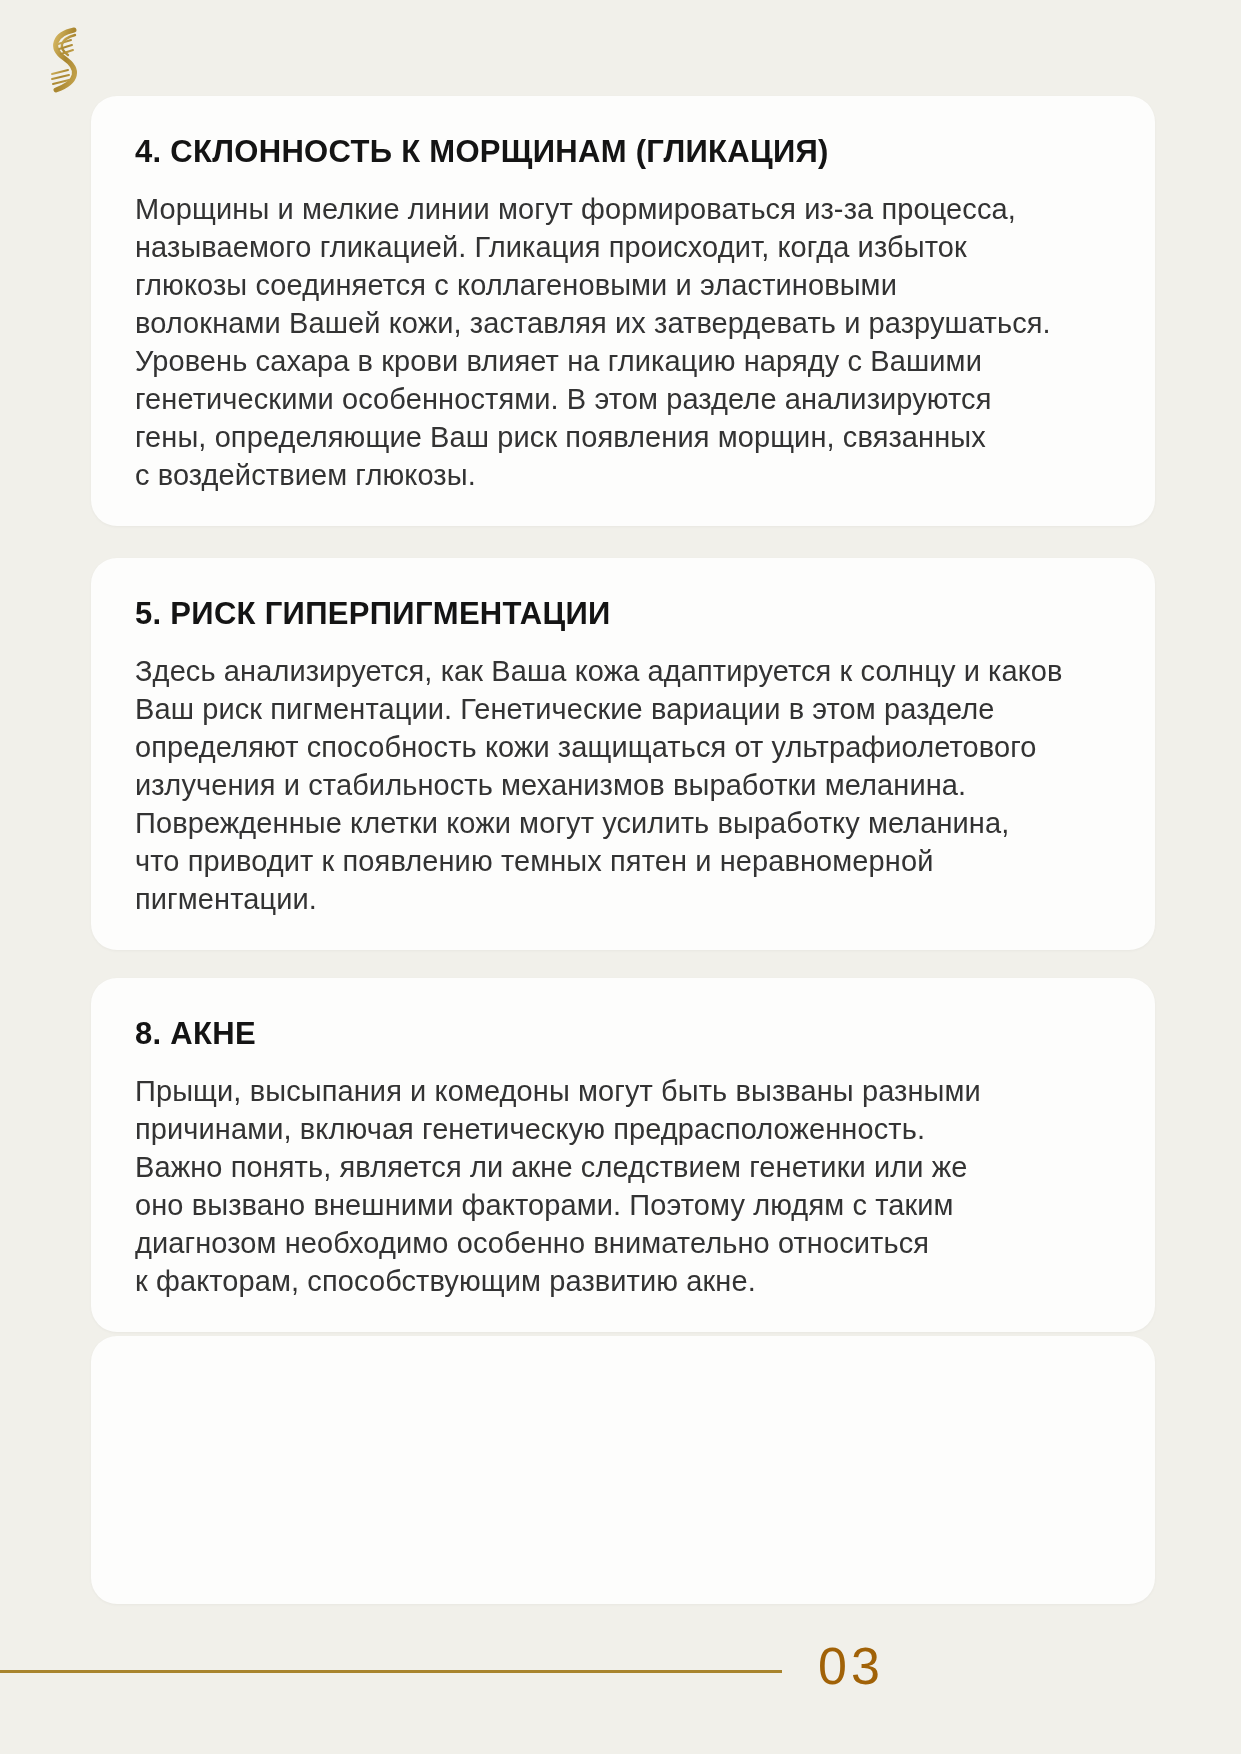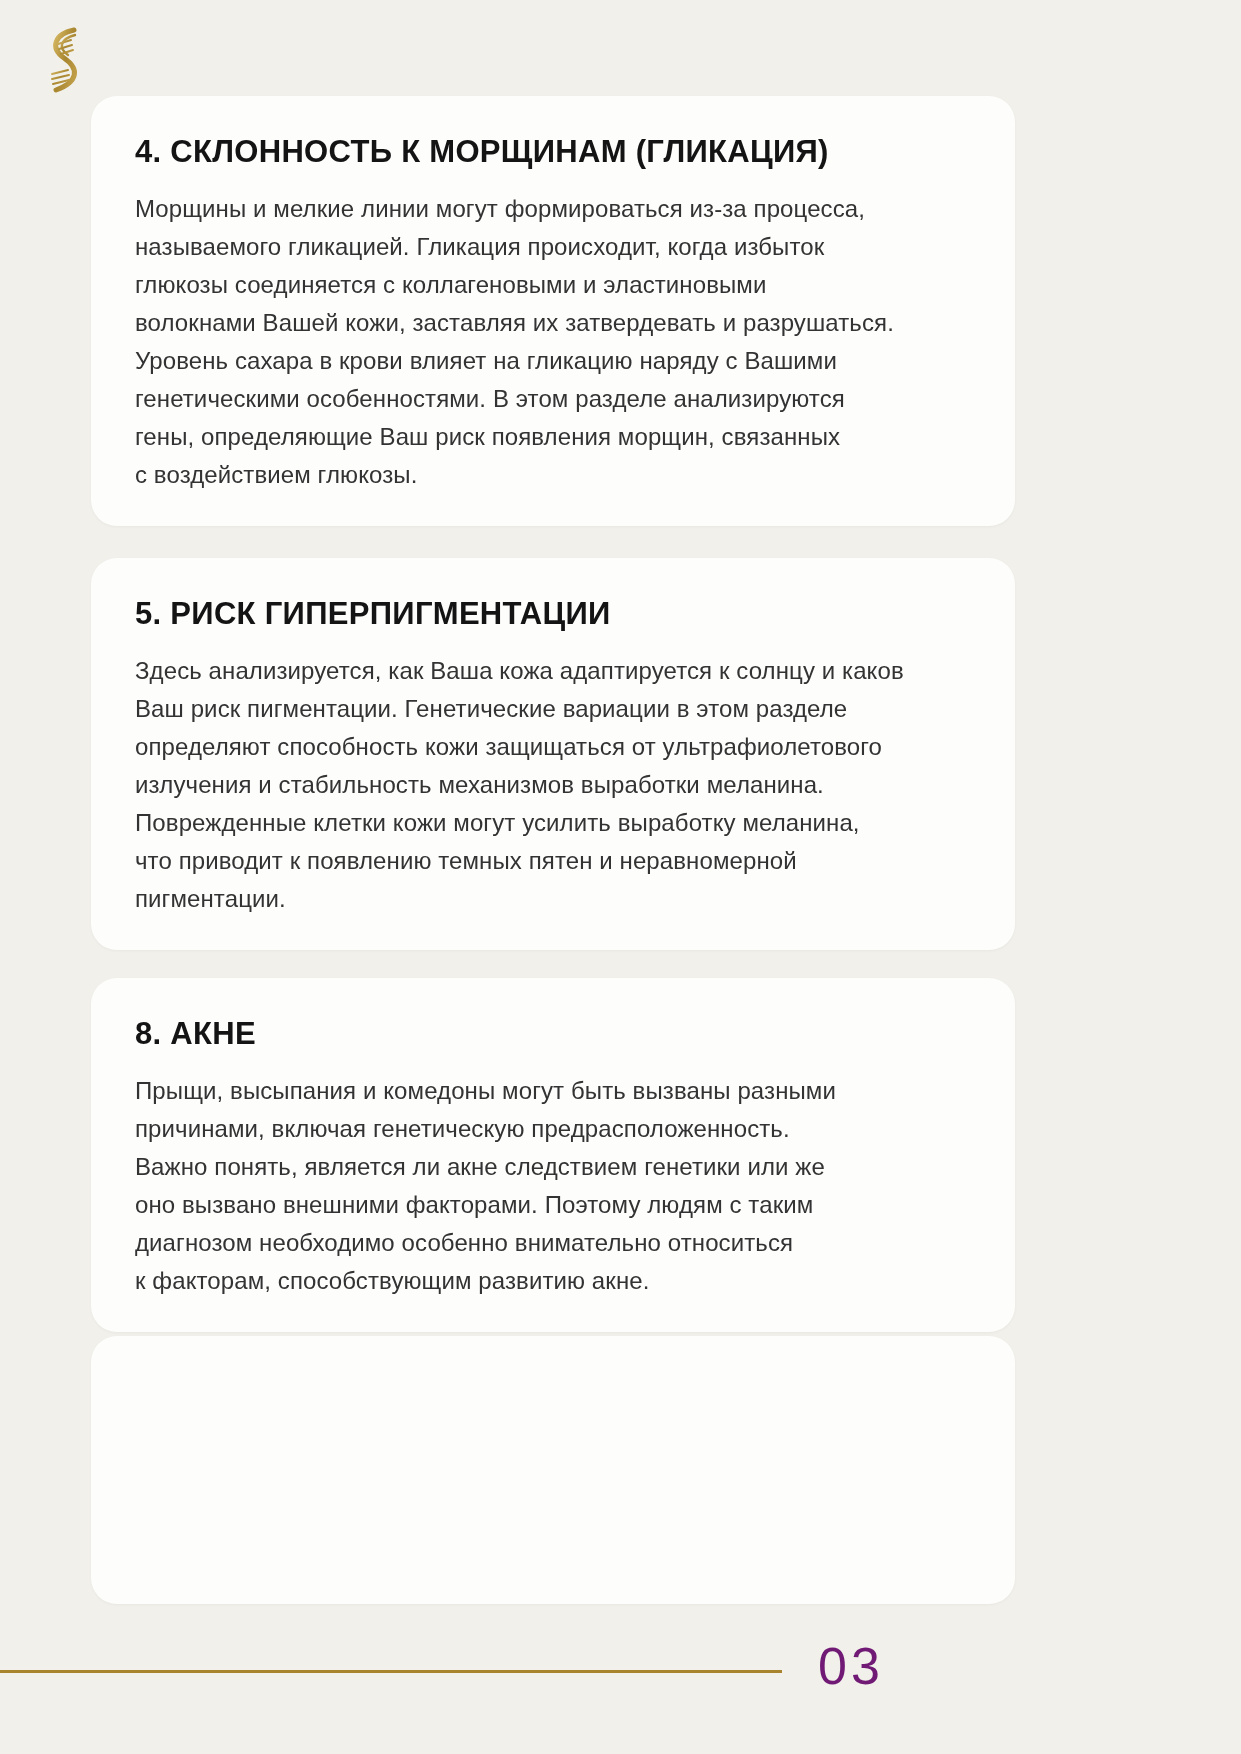--- a/index.html
+++ b/index.html
@@ -19,21 +19,21 @@
     position: absolute;
     left: 44px;
     top: 26px;
     width: 44px;
     height: 68px;
   }
 
   .card {
     position: absolute;
     left: 91px;
-    width: 924px;
+    width: 1064px;
     box-sizing: border-box;
     background: #fdfdfc;
     border-radius: 26px;
     padding: 36px 40px 32px 44px;
     box-shadow: 0 1px 3px rgba(0,0,0,0.04);
   }
   #card-0 { top: 96px;  min-height: 424px; }
   #card-1 { top: 558px; min-height: 380px; }
   #card-2 { top: 978px; min-height: 330px; }
   #card-3 { top: 1336px; min-height: 268px; }
@@ -41,21 +41,21 @@
   .card-title {
     margin: 0 0 18px 0;
     font-size: 31px;
     line-height: 40px;
     font-weight: bold;
     color: #141414;
     letter-spacing: 0.3px;
   }
   .card-body {
     margin: 0;
-    font-size: 24px;
+    font-size: 29px;
     line-height: 38px;
     color: #333333;
     white-space: pre-line;
     letter-spacing: 0.1px;
   }
 
   .footer-line {
     position: absolute;
     left: 0;
     top: 1670px;
@@ -64,21 +64,21 @@
     background: #a8842e;
   }
   .page-number {
     position: absolute;
     left: 818px;
     top: 1640px;
     font-size: 52px;
     line-height: 52px;
     font-weight: 300;
     letter-spacing: 4px;
-    color: #701a75;
+    color: #a16207;
   }
 </style>
 </head>
 <body>
 
 <svg class="logo" viewBox="0 0 44 68" aria-hidden="true">
   <defs>
     <linearGradient id="gold" x1="0" y1="0" x2="1" y2="1">
       <stop offset="0" stop-color="#d6b863"></stop>
       <stop offset="0.5" stop-color="#a98630"></stop>

